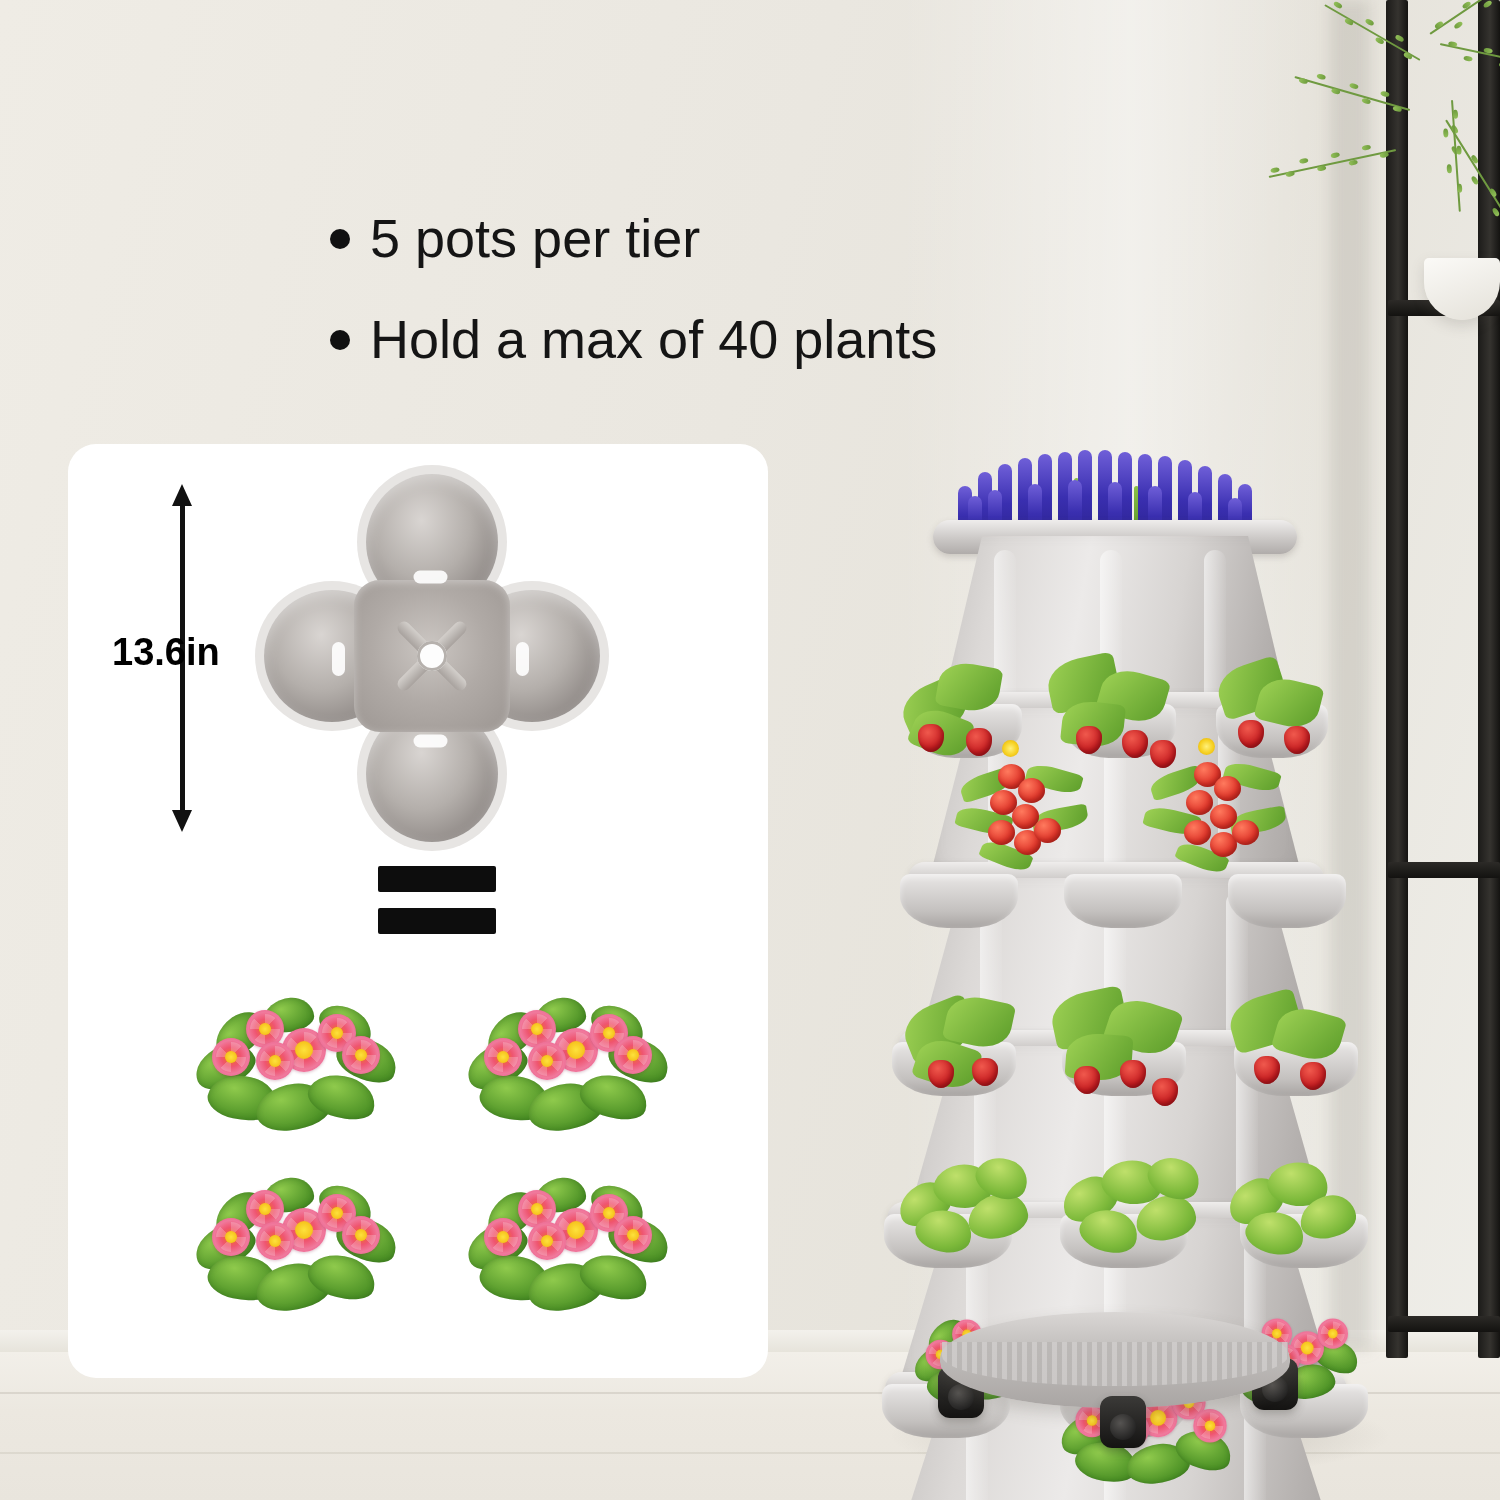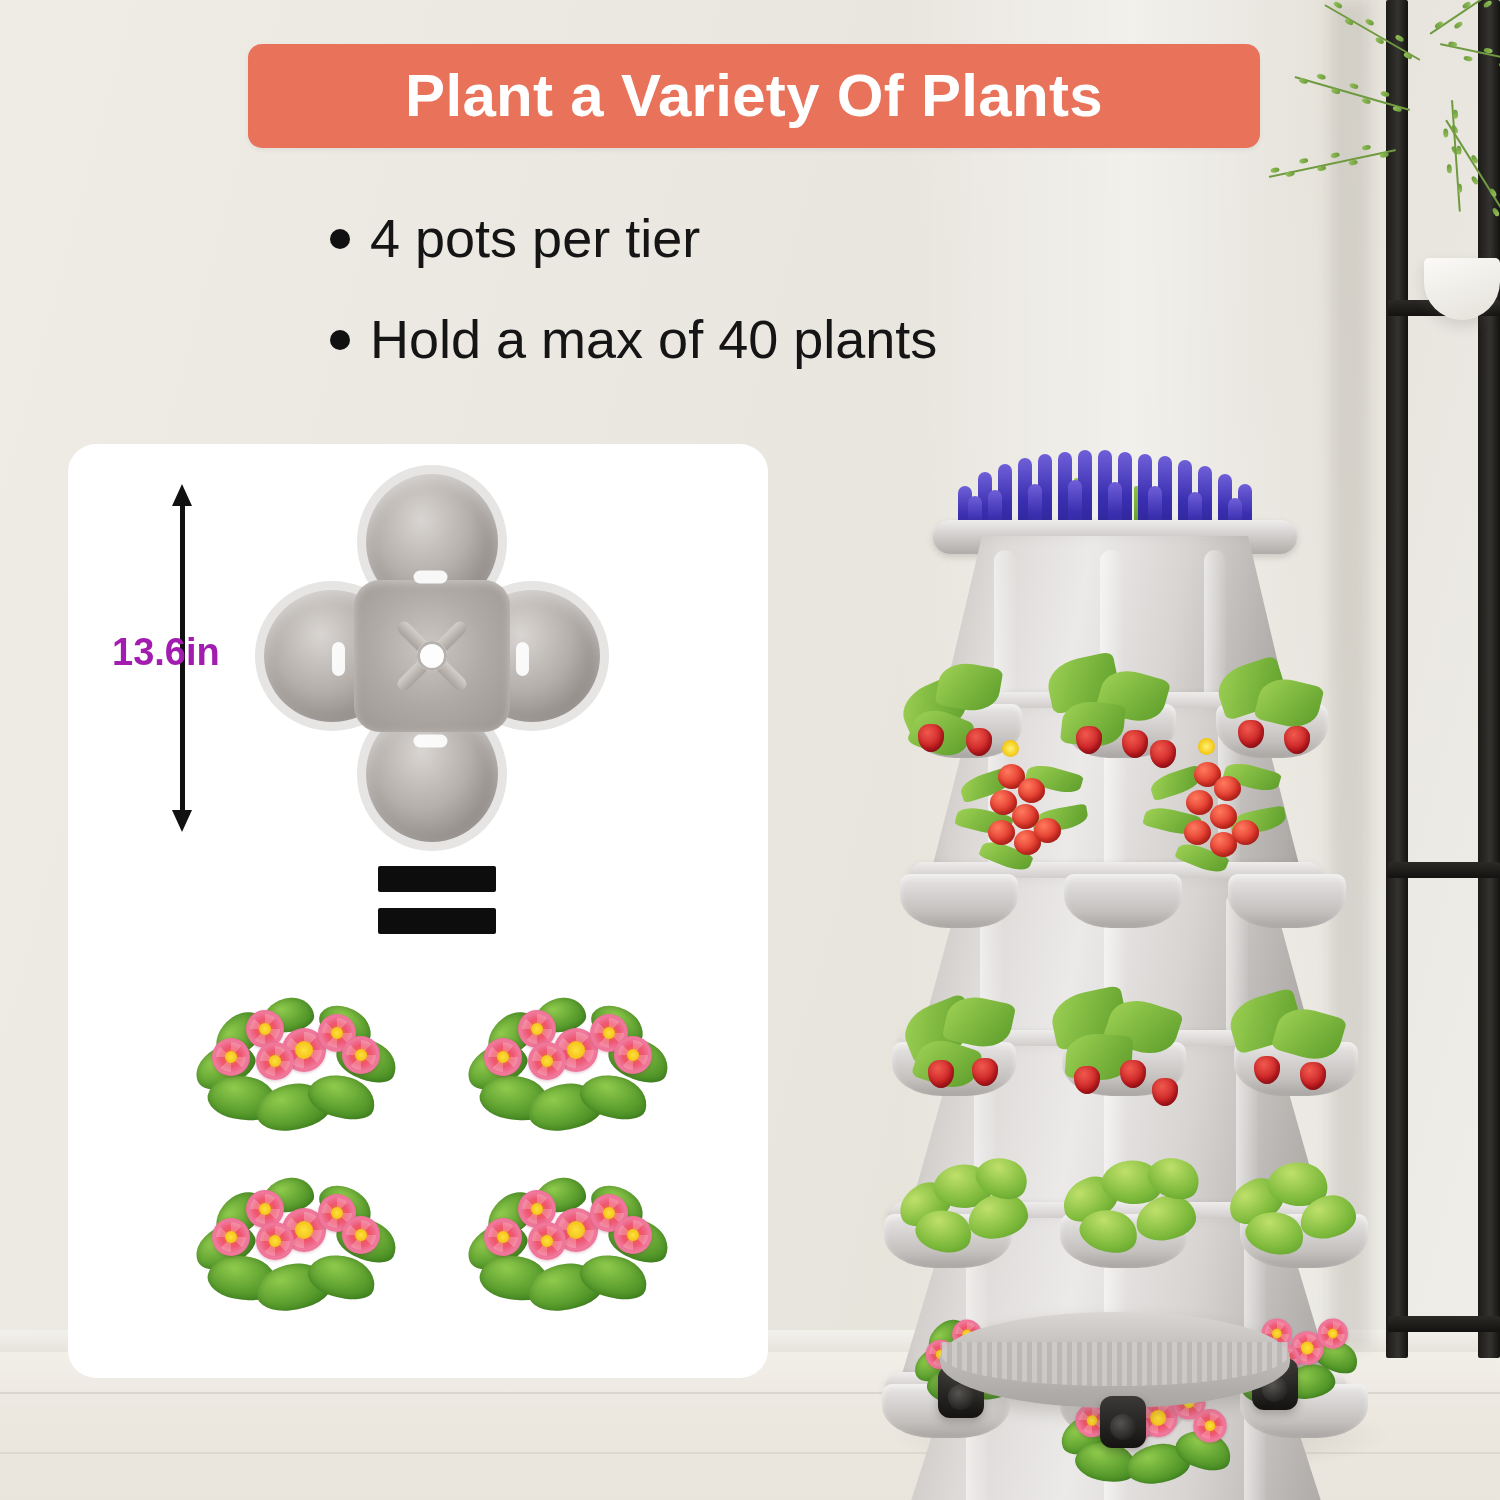--- a/index.html
+++ b/index.html
@@ -54,21 +54,21 @@
   .card{position:absolute;left:68px;top:444px;width:700px;height:934px;
         background:#ffffff;border-radius:28px;}
 
   
   .dim-wrap{position:absolute;left:172px;top:484px;width:20px;height:348px;}
   .dim-line{position:absolute;left:8px;top:18px;width:5px;height:312px;background:#111;}
   .dim-head{position:absolute;left:0;width:0;height:0;
         border-left:10px solid transparent;border-right:10px solid transparent;}
   .dim-head.up{top:0;border-bottom:22px solid #111;}
   .dim-head.down{bottom:0;border-top:22px solid #111;}
-  .dim-label{position:absolute;left:112px;top:631px;font-size:38px;font-weight:bold;color:#a21caf;}
+  .dim-label{position:absolute;left:112px;top:631px;font-size:38px;font-weight:bold;color:#000000;}
 
   
   .clover{position:absolute;left:262px;top:472px;width:340px;height:372px;}
   .lobe{position:absolute;border-radius:50%;
         background:radial-gradient(ellipse at 42% 34%,#d9d5d2 0%,#b4afab 45%,#8d8784 78%,#a8a39f 100%);
         box-shadow:0 0 0 9px #e7e5e3, inset 0 6px 14px rgba(255,255,255,.42);}
   .lobe-n{left:104px;top:2px;width:132px;height:136px;}
   .lobe-s{left:104px;top:234px;width:132px;height:136px;}
   .lobe-w{left:2px;top:118px;width:136px;height:132px;}
   .lobe-e{left:202px;top:118px;width:136px;height:132px;}
@@ -222,28 +222,25 @@
     <div class="frond" style="left:152px;top:100px;width:112px;transform:rotate(86deg);">
       <span class="stem" style="width:112px;"></span>
       <i style="left:10px;top:-5px;"></i>
         <i style="left:28px;top:6px;"></i>
         <i style="left:46px;top:-6px;"></i>
       <i style="left:64px;top:5px;"></i>
         <i style="left:84px;top:-4px;"></i>
     </div>
   </div>
 
-  <div class="banner">
-    <div class="banner-title">Plant a Variety Of Plants</div>
-  </div>
 
   <div class="bullets">
     <div class="bullet-row">
       <span class="bullet-dot"></span>
-      <span class="bullet-text">4 pots per tier</span>
+      <span class="bullet-text">5 pots per tier</span>
     </div>
     <div class="bullet-row">
       <span class="bullet-dot"></span>
       <span class="bullet-text">Hold a max of 40 plants</span>
     </div>
   </div>
 
   <div class="card"></div>
 
   <div class="dim-wrap">

